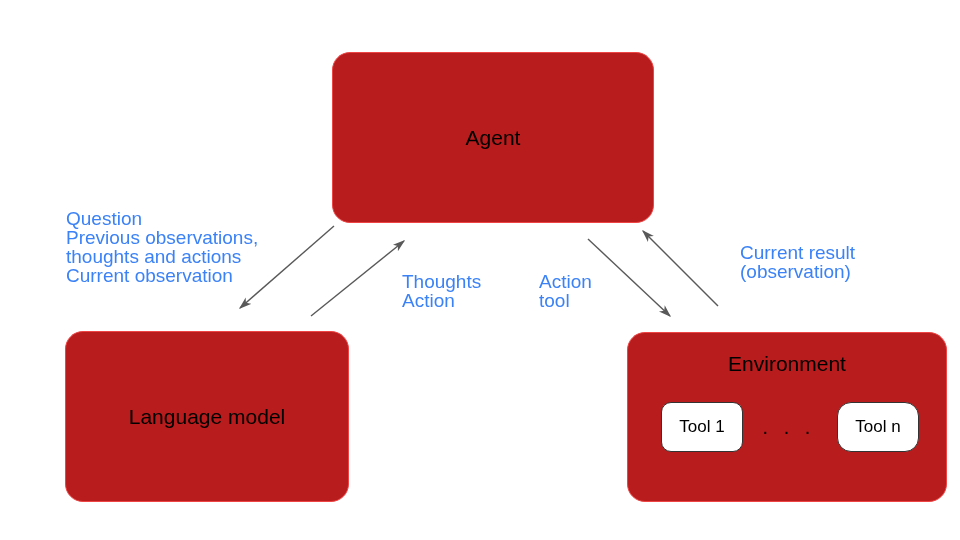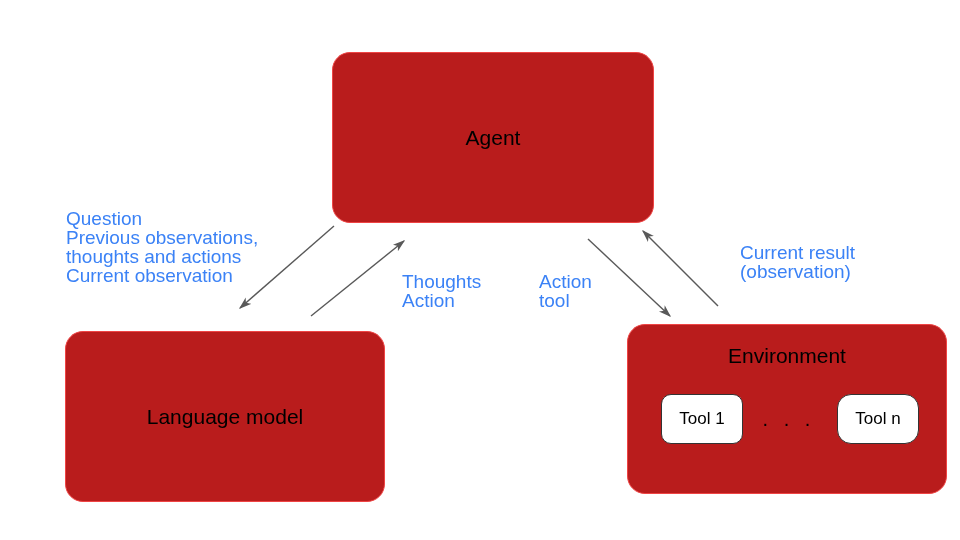--- a/index.html
+++ b/index.html
@@ -51,31 +51,31 @@
     height: 171px;
   }
   #agent-node .node-label {
     top: 72px;
   }
 
   
   #language-model-node {
     left: 65px;
     top: 331px;
-    width: 320px;
+    width: 284px;
     height: 171px;
   }
   #language-model-node .node-label {
     top: 72px;
   }
 
   
   #environment-node {
     left: 627px;
-    top: 324px;
+    top: 332px;
     width: 320px;
     height: 170px;
   }
   #environment-node .node-label.env-title {
     top: 18px;
   }
 
   .tool-box {
     position: absolute;
     box-sizing: border-box;

